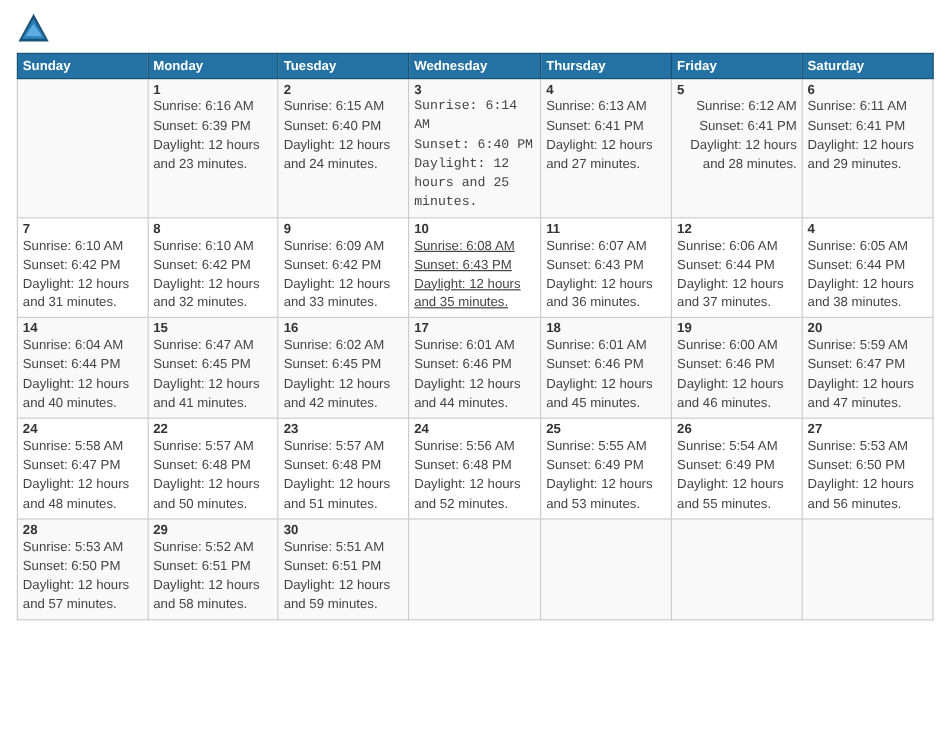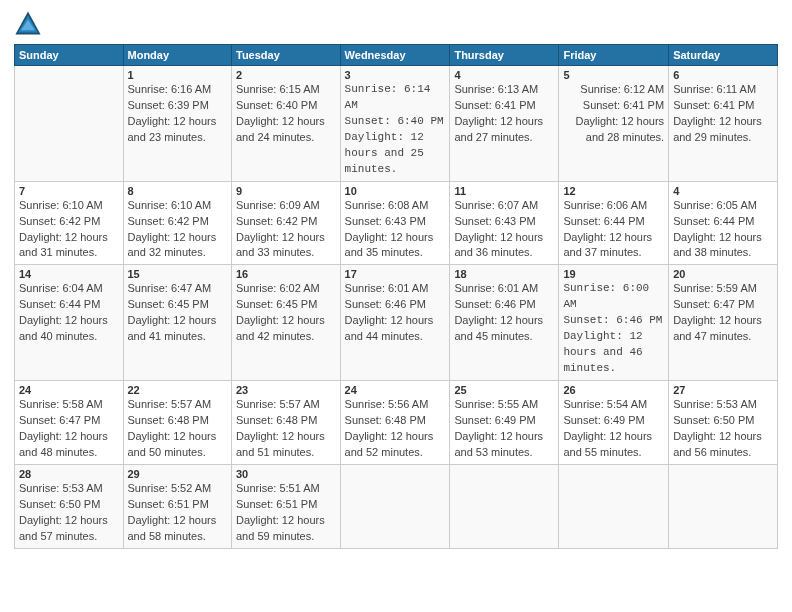--- a/index.html
+++ b/index.html
@@ -189,21 +189,21 @@
 Daylight: 12 hours and 32 minutes.</div>
           </td>
           <td>
             <span class="day-num">9</span>
             <div class="day-info" style="white-space: pre-line;">Sunrise: 6:09 AM
 Sunset: 6:42 PM
 Daylight: 12 hours and 33 minutes.</div>
           </td>
           <td>
             <span class="day-num">10</span>
-            <div class="day-info" style="white-space: pre-line;">Sunrise: 6:08 AM
+            <div class="day-info" style="white-space: pre-line; text-decoration: underline;">Sunrise: 6:08 AM
 Sunset: 6:43 PM
 Daylight: 12 hours and 35 minutes.</div>
           </td>
           <td>
             <span class="day-num">11</span>
             <div class="day-info" style="white-space: pre-line;">Sunrise: 6:07 AM
 Sunset: 6:43 PM
 Daylight: 12 hours and 36 minutes.</div>
           </td>
           <td>
@@ -245,21 +245,21 @@
 Daylight: 12 hours and 44 minutes.</div>
           </td>
           <td>
             <span class="day-num">18</span>
             <div class="day-info" style="white-space: pre-line;">Sunrise: 6:01 AM
 Sunset: 6:46 PM
 Daylight: 12 hours and 45 minutes.</div>
           </td>
           <td>
             <span class="day-num">19</span>
-            <div class="day-info" style="white-space: pre-line; font-family: Liberation Mono, monospace;">Sunrise: 6:00 AM
+            <div class="day-info" style="white-space: pre-line;">Sunrise: 6:00 AM
 Sunset: 6:46 PM
 Daylight: 12 hours and 46 minutes.</div>
           </td>
           <td>
             <span class="day-num">20</span>
             <div class="day-info" style="white-space: pre-line;">Sunrise: 5:59 AM
 Sunset: 6:47 PM
 Daylight: 12 hours and 47 minutes.</div>
           </td>
         </tr>

